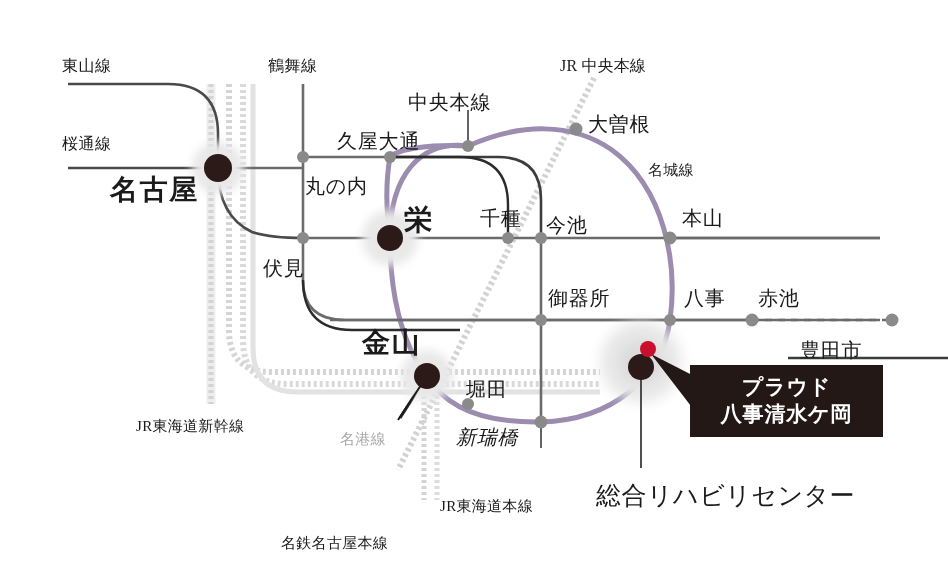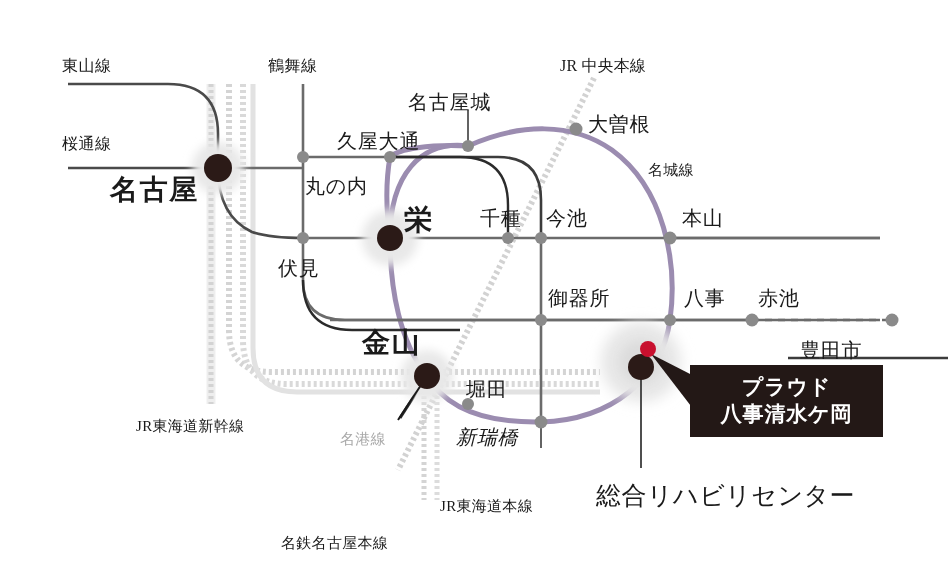--- a/index.html
+++ b/index.html
@@ -221,26 +221,26 @@
   <div class="lbl lbl-jr" style="left:560px; top:58px;">JR 中央本線</div>
   <div class="lbl lbl-line-small" style="left:136px; top:419px;">JR東海道新幹線</div>
   <div class="lbl lbl-line-small" style="left:281px; top:488px;margin-top:48px;">名鉄名古屋本線</div>
   <div class="lbl lbl-line-small" style="left:440px; top:499px;">JR東海道本線</div>
 
   <div class="lbl lbl-station-major" style="left:110px; top:176px;">名古屋</div>
   <div class="lbl lbl-station-major" style="left:404px; top:206px;">栄</div>
   <div class="lbl lbl-station-major" style="left:362px; top:329px;">金山</div>
 
   <div class="lbl lbl-station" style="left:305px; top:176px;">丸の内</div>
-  <div class="lbl lbl-station" style="left:251px; top:258px;padding-left:27px;">伏見</div>
+  <div class="lbl lbl-station" style="left:236px; top:258px;padding-left:27px;">伏見</div>
   <div class="lbl lbl-station" style="left:337px; top:131px;">久屋大通</div>
-  <div class="lbl lbl-station" style="left:408px; top:92px;">名古屋城</div>
+  <div class="lbl lbl-station" style="left:408px; top:92px;">中央本線</div>
   <div class="lbl lbl-station" style="left:588px; top:114px;">大曽根</div>
   <div class="lbl lbl-station" style="left:480px; top:208px;">千種</div>
-  <div class="lbl lbl-station" style="left:546px; top:208px;">今池</div>
+  <div class="lbl lbl-station" style="left:546px; top:215px;">今池</div>
   <div class="lbl lbl-station" style="left:682px; top:208px;">本山</div>
   <div class="lbl lbl-station" style="left:548px; top:288px;">御器所</div>
   <div class="lbl lbl-station" style="left:684px; top:288px;">八事</div>
   <div class="lbl lbl-station" style="left:758px; top:288px;">赤池</div>
   <div class="lbl lbl-station" style="left:800px; top:340px;">豊田市</div>
   <div class="lbl lbl-station" style="left:466px; top:379px;">堀田</div>
   <div class="lbl lbl-station" style="left:456px; top:427px;font-style:italic;">新瑞橋</div>
 
   <div class="lbl lbl-poi" style="left:596px; top:483px;">総合リハビリセンター</div>
 

